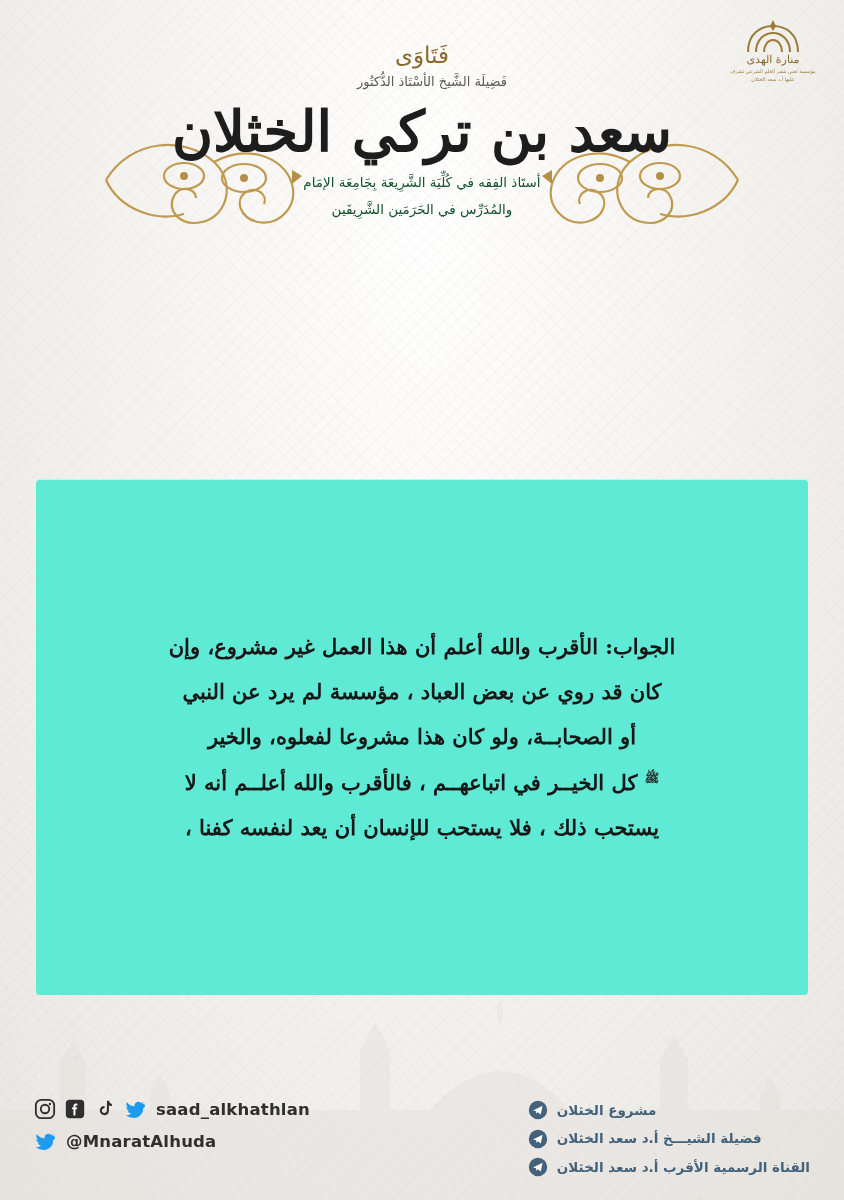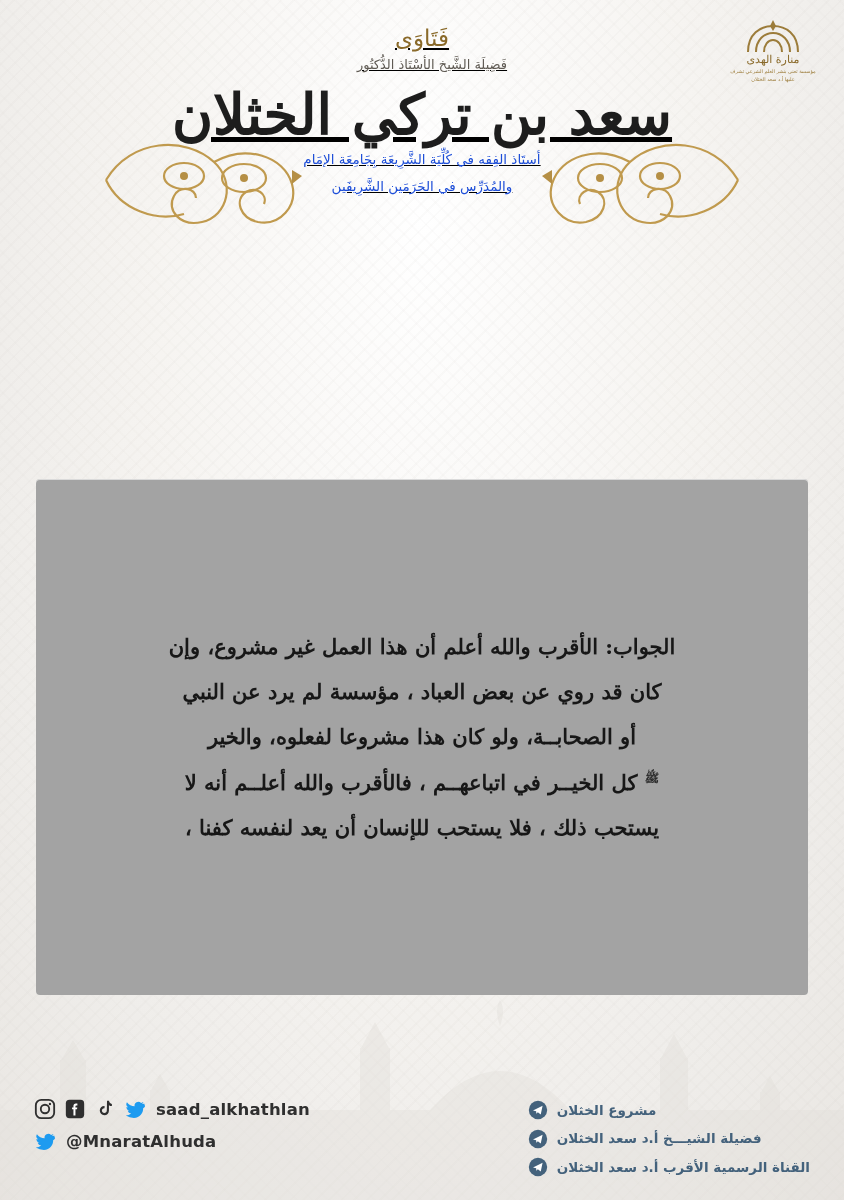--- a/index.html
+++ b/index.html
@@ -49,24 +49,23 @@
   .logo-sub {
     font-size: 5px;
     color: #9c7c3a;
     line-height: 1.5;
     letter-spacing: .2px;
     margin-top: 2px;
   }
 
   .title-block {
     position: absolute;
-    top: 25px;
+    top: 42px;
     left: 0; right: 0;
     text-align: center;
-    text-decoration: underline;
   }
   .fatawa {
     font-family: "DejaVu Serif", serif;
     font-size: 23px;
     color: #8a6a2a;
     letter-spacing: 1px;
   }
   .kicker {
     margin-top: 6px;
     font-size: 13px;
@@ -79,22 +78,23 @@
     font-family: "DejaVu Serif", serif;
     font-size: 56px;
     font-weight: bold;
     color: #1d1d1d;
     line-height: 1.15;
     letter-spacing: -1px;
     position: relative;
     z-index: 3;
   }
   .sheikh-role {
+    margin-top: 6px;
     font-size: 13.5px;
-    color: #1d4ed8;
+    color: #14532d;
     line-height: 1.95;
   }
 
   
   .ornament {
     position: absolute;
     top: 118px;
     width: 210px; height: 130px;
     z-index: 1;
   }
@@ -119,21 +119,21 @@
     margin: 26px auto 0 auto;
     background: #bdbcb8;
     border-radius: 2px;
   }
 
   
   .answer-card {
     position: relative;
     margin: 18px 36px 0 36px;
     min-height: 516px;
-    background: #a3a3a3;
+    background: #5eead4;
     border-radius: 4px;
     box-shadow: 0 1px 0 rgba(255,255,255,.6) inset;
     display: flex;
     align-items: center;
   }
   .answer-text {
     direction: rtl;
     text-align: center;
     font-family: "DejaVu Serif", serif;
     font-size: 21px;

